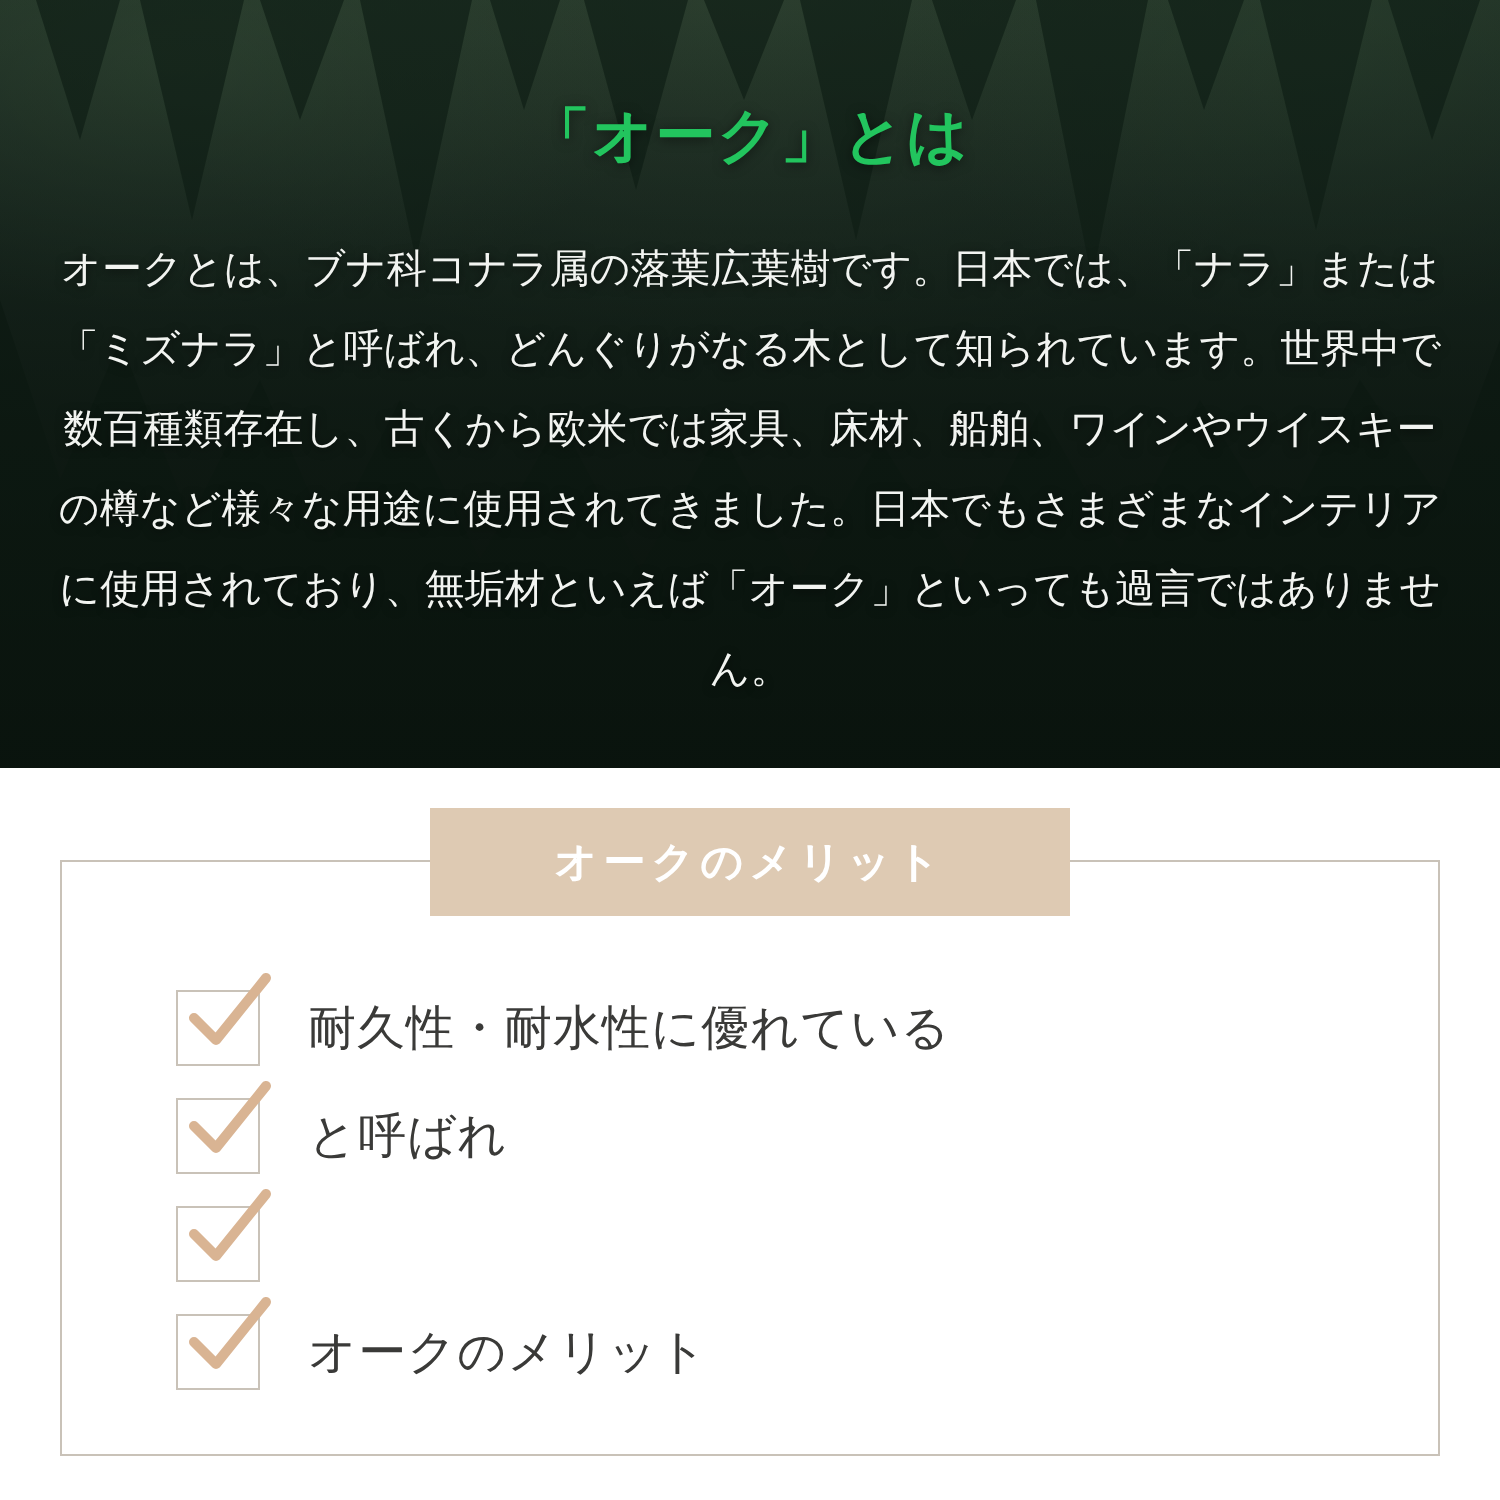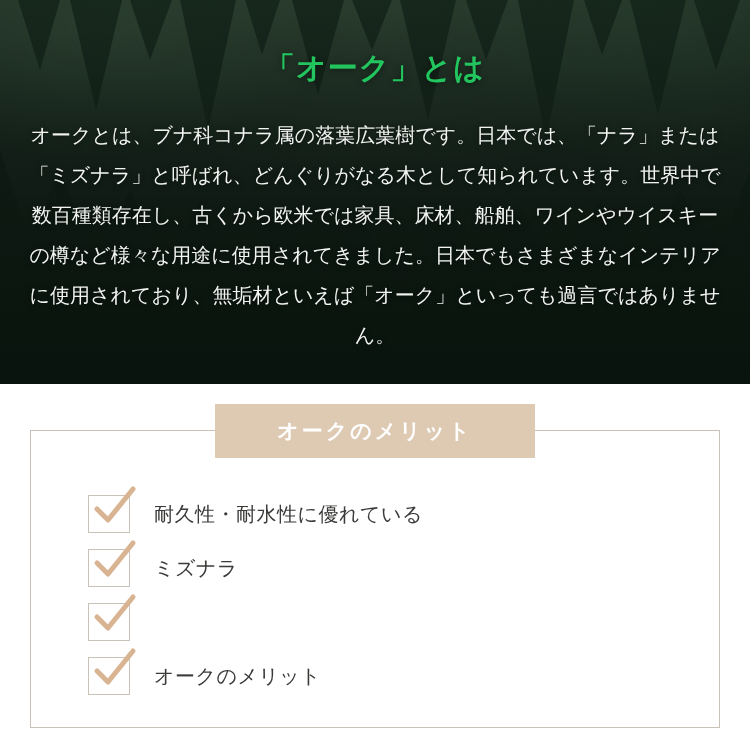--- a/index.html
+++ b/index.html
@@ -146,21 +146,21 @@
   .check-box svg {
     position: absolute;
     left: 2px;
     top: -11px;
     width: 46px;
     height: 46px;
     overflow: visible;
   }
   .merit-label {
     color: #3a3a38;
-    font-size: 20px;
+    font-size: 24px;
     letter-spacing: 0.5px;
   }
 </style>
 </head>
 <body>
 
 <div class="page">
 
   <section class="hero">
     <div class="hero-photo">
@@ -208,21 +208,21 @@
           </svg>
         </span>
         <span class="merit-label">耐久性・耐水性に優れている</span>
       </li>
       <li class="merit-item">
         <span class="check-box">
           <svg viewBox="0 0 46 46" aria-hidden="true">
             <path d="M6 24 L17 35 L42 4" fill="none" stroke="#d9b493" stroke-width="5" stroke-linecap="round" stroke-linejoin="round"></path>
           </svg>
         </span>
-        <span class="merit-label">ミズナラ</span>
+        <span class="merit-label">と呼ばれ</span>
       </li>
       <li class="merit-item">
         <span class="check-box">
           <svg viewBox="0 0 46 46" aria-hidden="true">
             <path d="M6 24 L17 35 L42 4" fill="none" stroke="#d9b493" stroke-width="5" stroke-linecap="round" stroke-linejoin="round"></path>
           </svg>
         </span>
       </li>
       <li class="merit-item">
         <span class="check-box">

